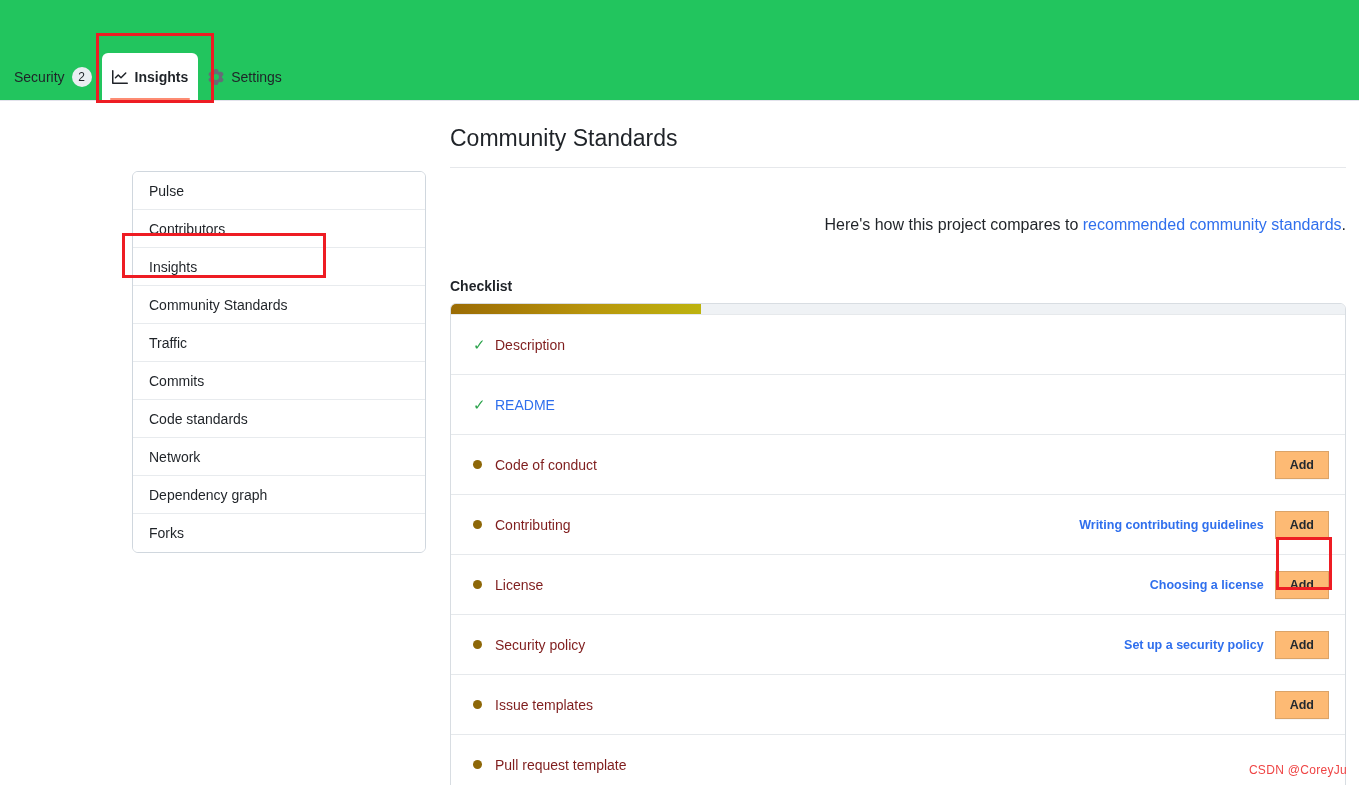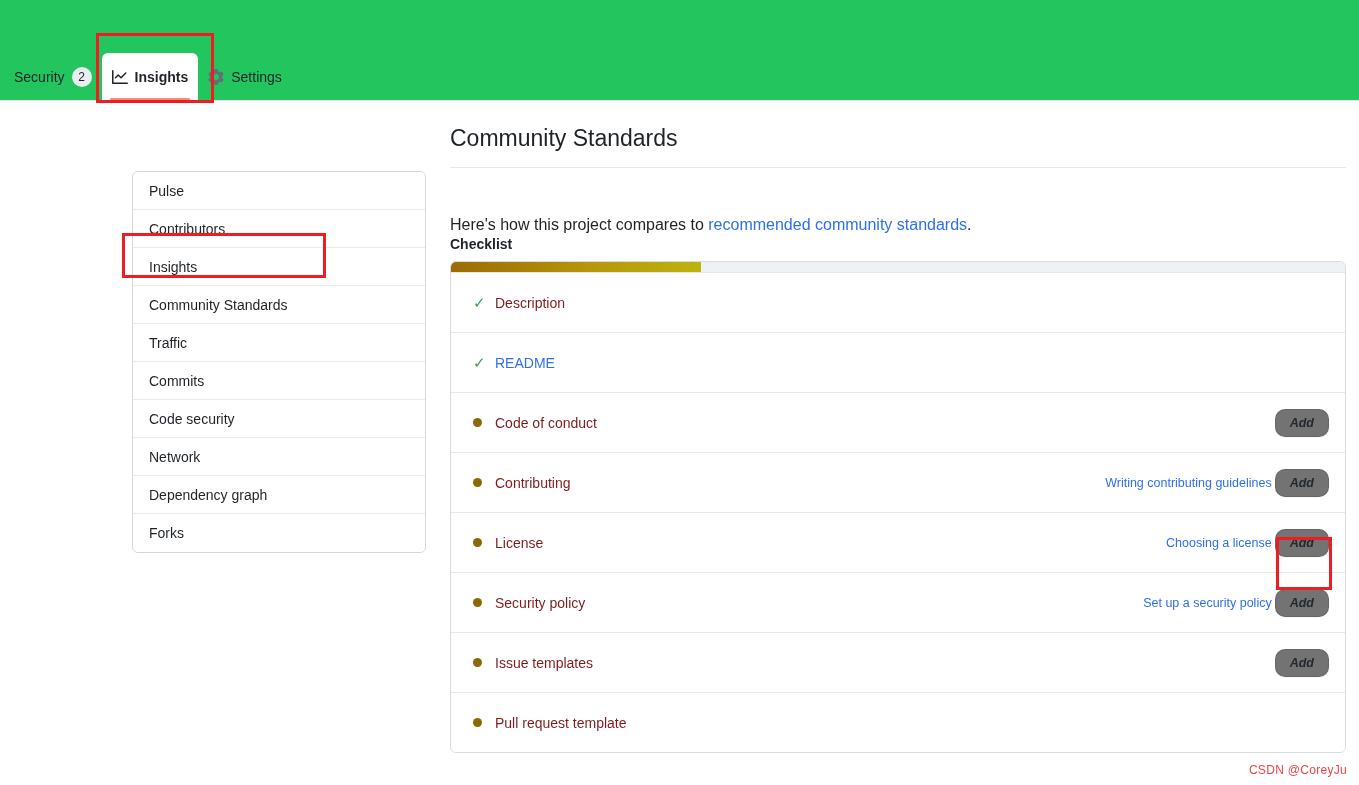--- a/index.html
+++ b/index.html
@@ -115,32 +115,33 @@
   #page-title {
     font-size: 23px;
     font-weight: 400;
     color: #1f2328;
     margin: 0;
     padding-bottom: 13px;
     line-height: 1.3;
     border-bottom: 1px solid #e6e8eb;
   }
   #intro-text {
-    text-align: left;
+    text-align: right;
     font-size: 16px;
     color: #1f2328;
     margin-top: 46px;
     line-height: 1.4;
   }
   .inline-link { color: #2f6fed; text-decoration: none; cursor: pointer; }
 
   #checklist-heading {
     font-size: 14px;
     font-weight: 700;
     color: #1f2328;
+    margin-top: 42px;
     margin-bottom: 9px;
   }
 
   #checklist-card {
     border: 1px solid #d8dde2;
     border-radius: 6px;
     overflow: hidden;
     background: #ffffff;
   }
   #progress-track {
@@ -184,37 +185,37 @@
   }
   .row-label {
     font-size: 14px;
     color: #7f1d1d;
     flex: 1 1 auto;
   }
   .row-label.link { color: #2f6fed; cursor: pointer; }
   .row-help {
     font-size: 12.5px;
     color: #2f6fed;
-    margin-right: 3px;
+    margin-right: 11px;
     white-space: nowrap;
     cursor: pointer;
+    font-weight: bold;
   }
   .add-btn {
     font-family: "Liberation Sans", sans-serif;
     font-size: 12.5px;
     font-weight: 600;
     color: #24292f;
-    background: #737373;
+    background: #fdba74;
     border: 1px solid rgba(27,31,36,0.15);
-    border-radius: 10px;
+    border-radius: 0;
     padding: 5px 14px;
     cursor: pointer;
     line-height: 1.3;
     box-shadow: 0 1px 0 rgba(27,31,36,0.04);
-    font-style: italic;
   }
 
   #watermark {
     position: absolute;
     right: 12px;
     top: 763px;
     font-size: 12px;
     color: #ef4444;
     letter-spacing: 0.3px;
     user-select: none;
@@ -267,21 +268,21 @@
   <div class="side-item">
       <span>Community Standards</span>
     </div>
   <div class="side-item">
       <span>Traffic</span>
     </div>
   <div class="side-item">
       <span>Commits</span>
     </div>
   <div class="side-item">
-      <span>Code security</span>
+      <span>Code standards</span>
     </div>
   <div class="side-item">
       <span>Network</span>
     </div>
   <div class="side-item">
       <span>Dependency graph</span>
     </div>
   <div class="side-item">
       <span>Forks</span>
     </div>

